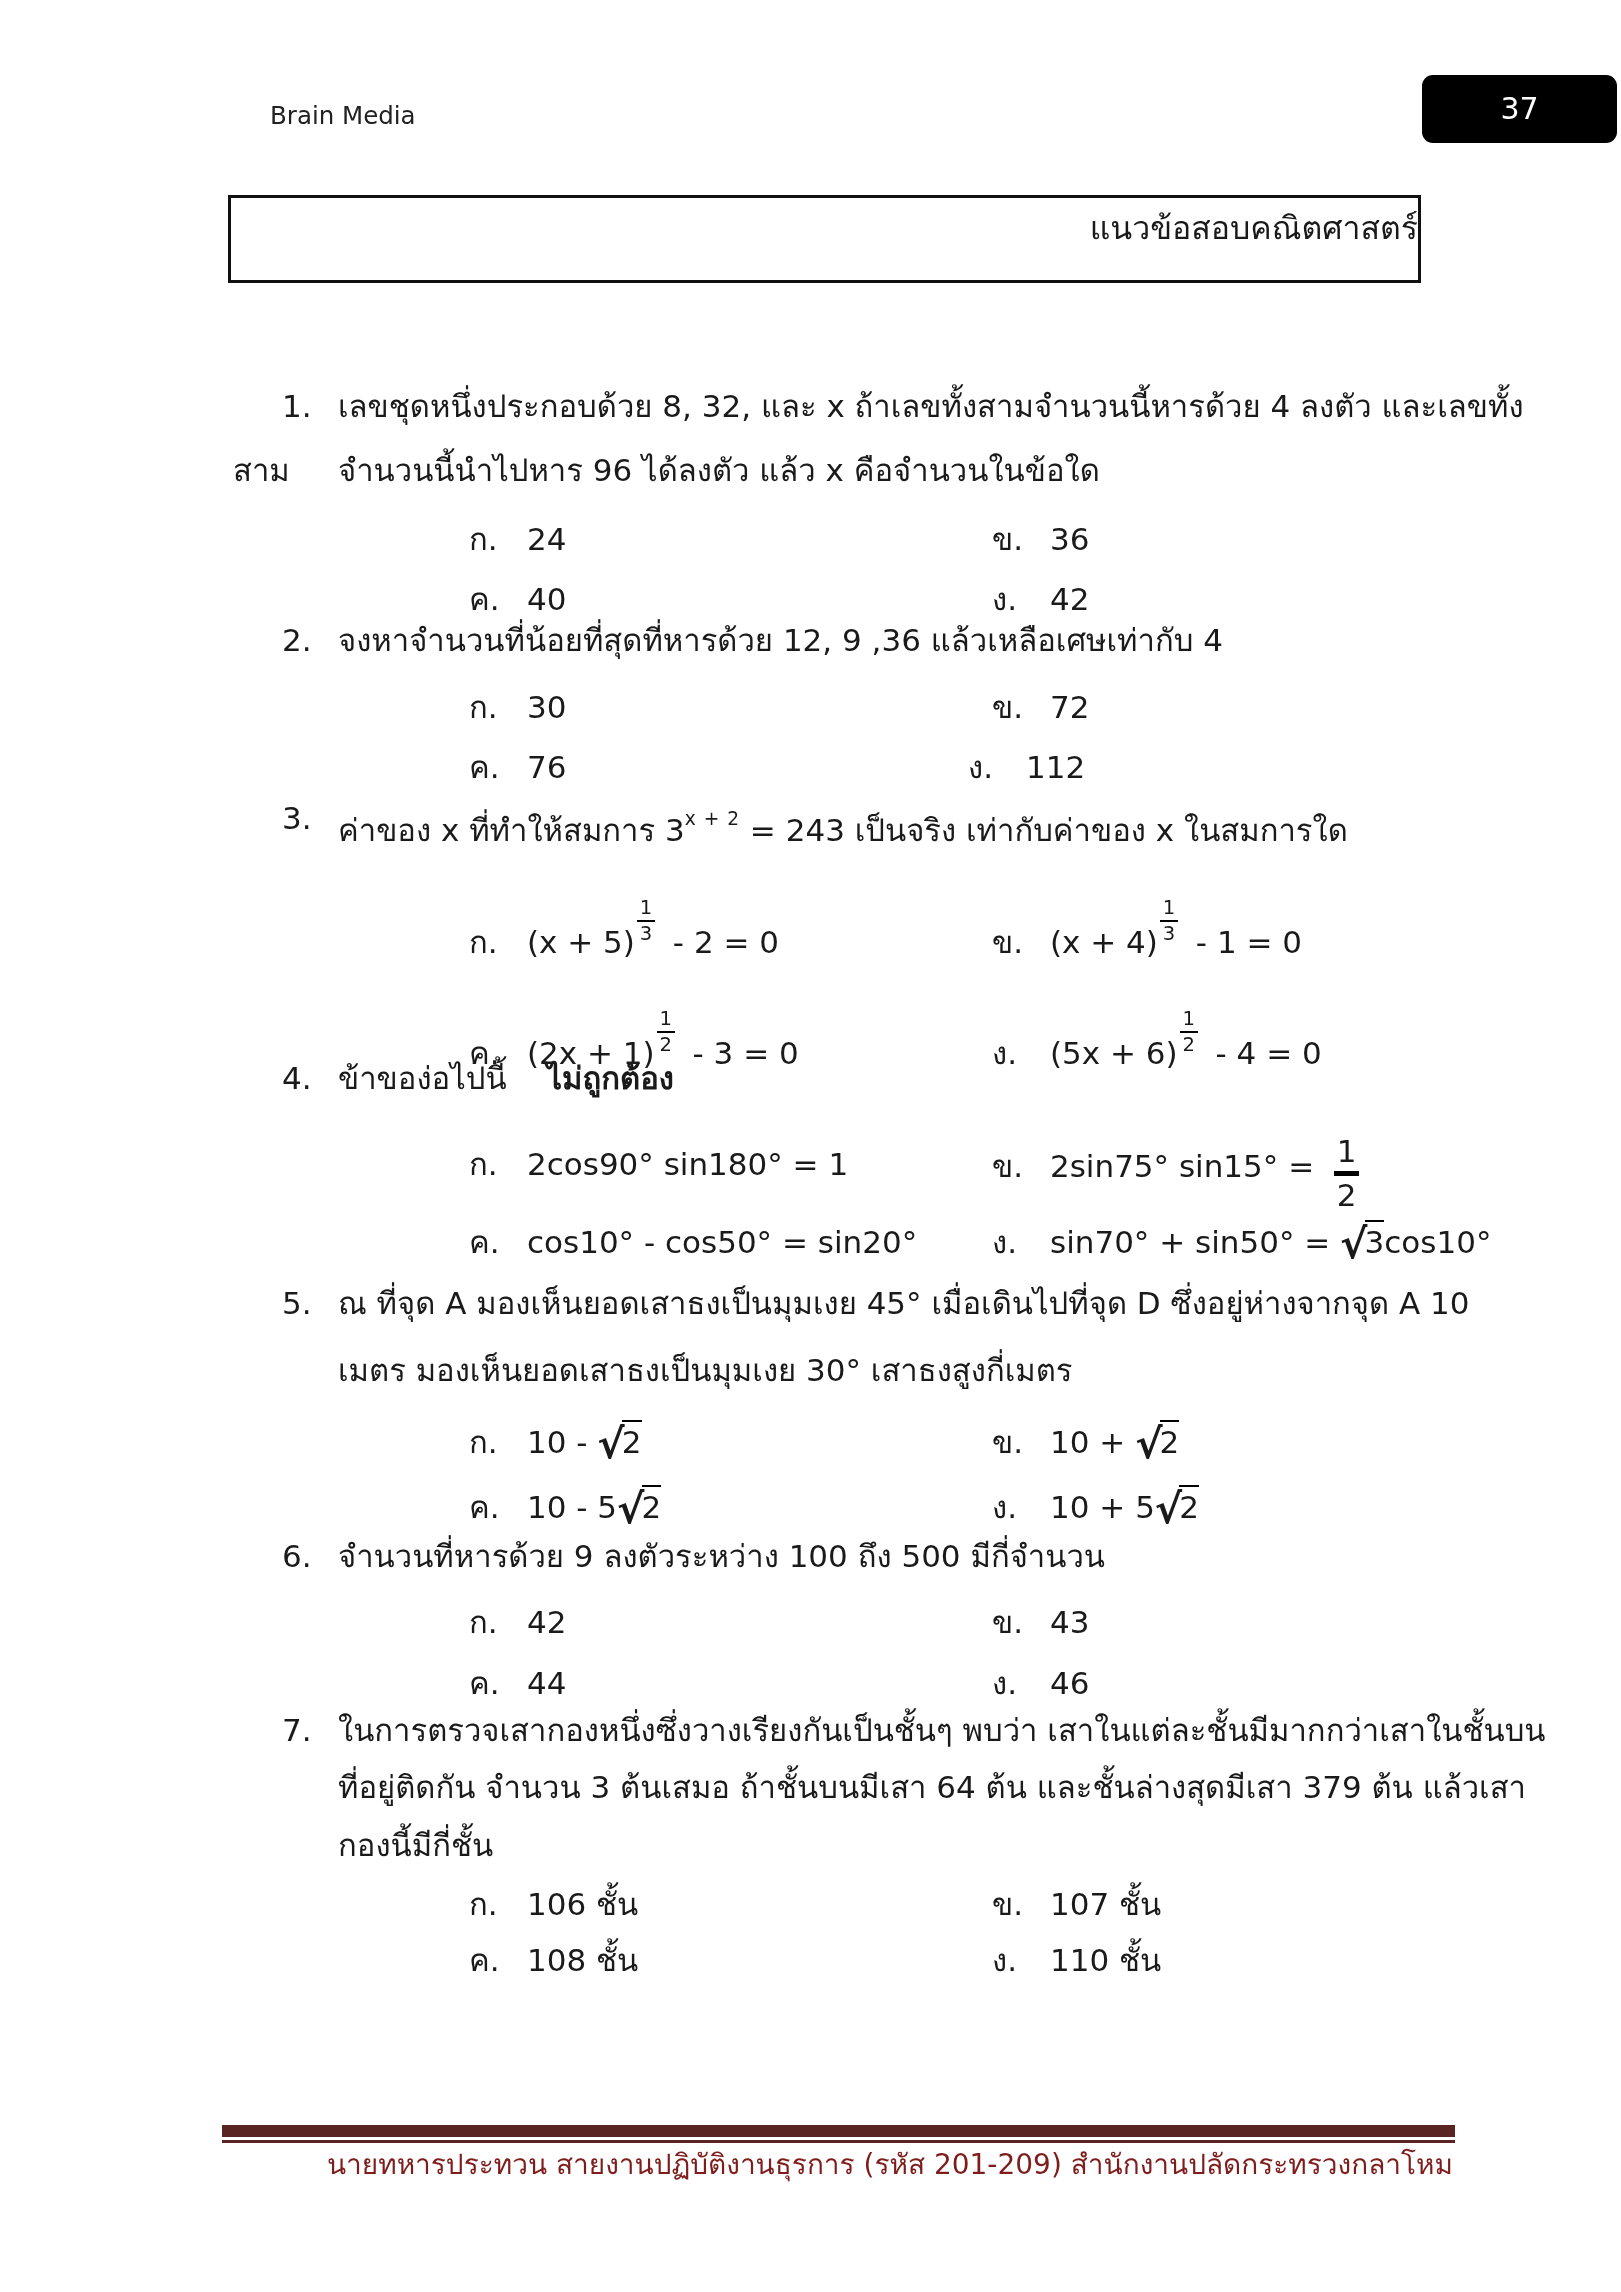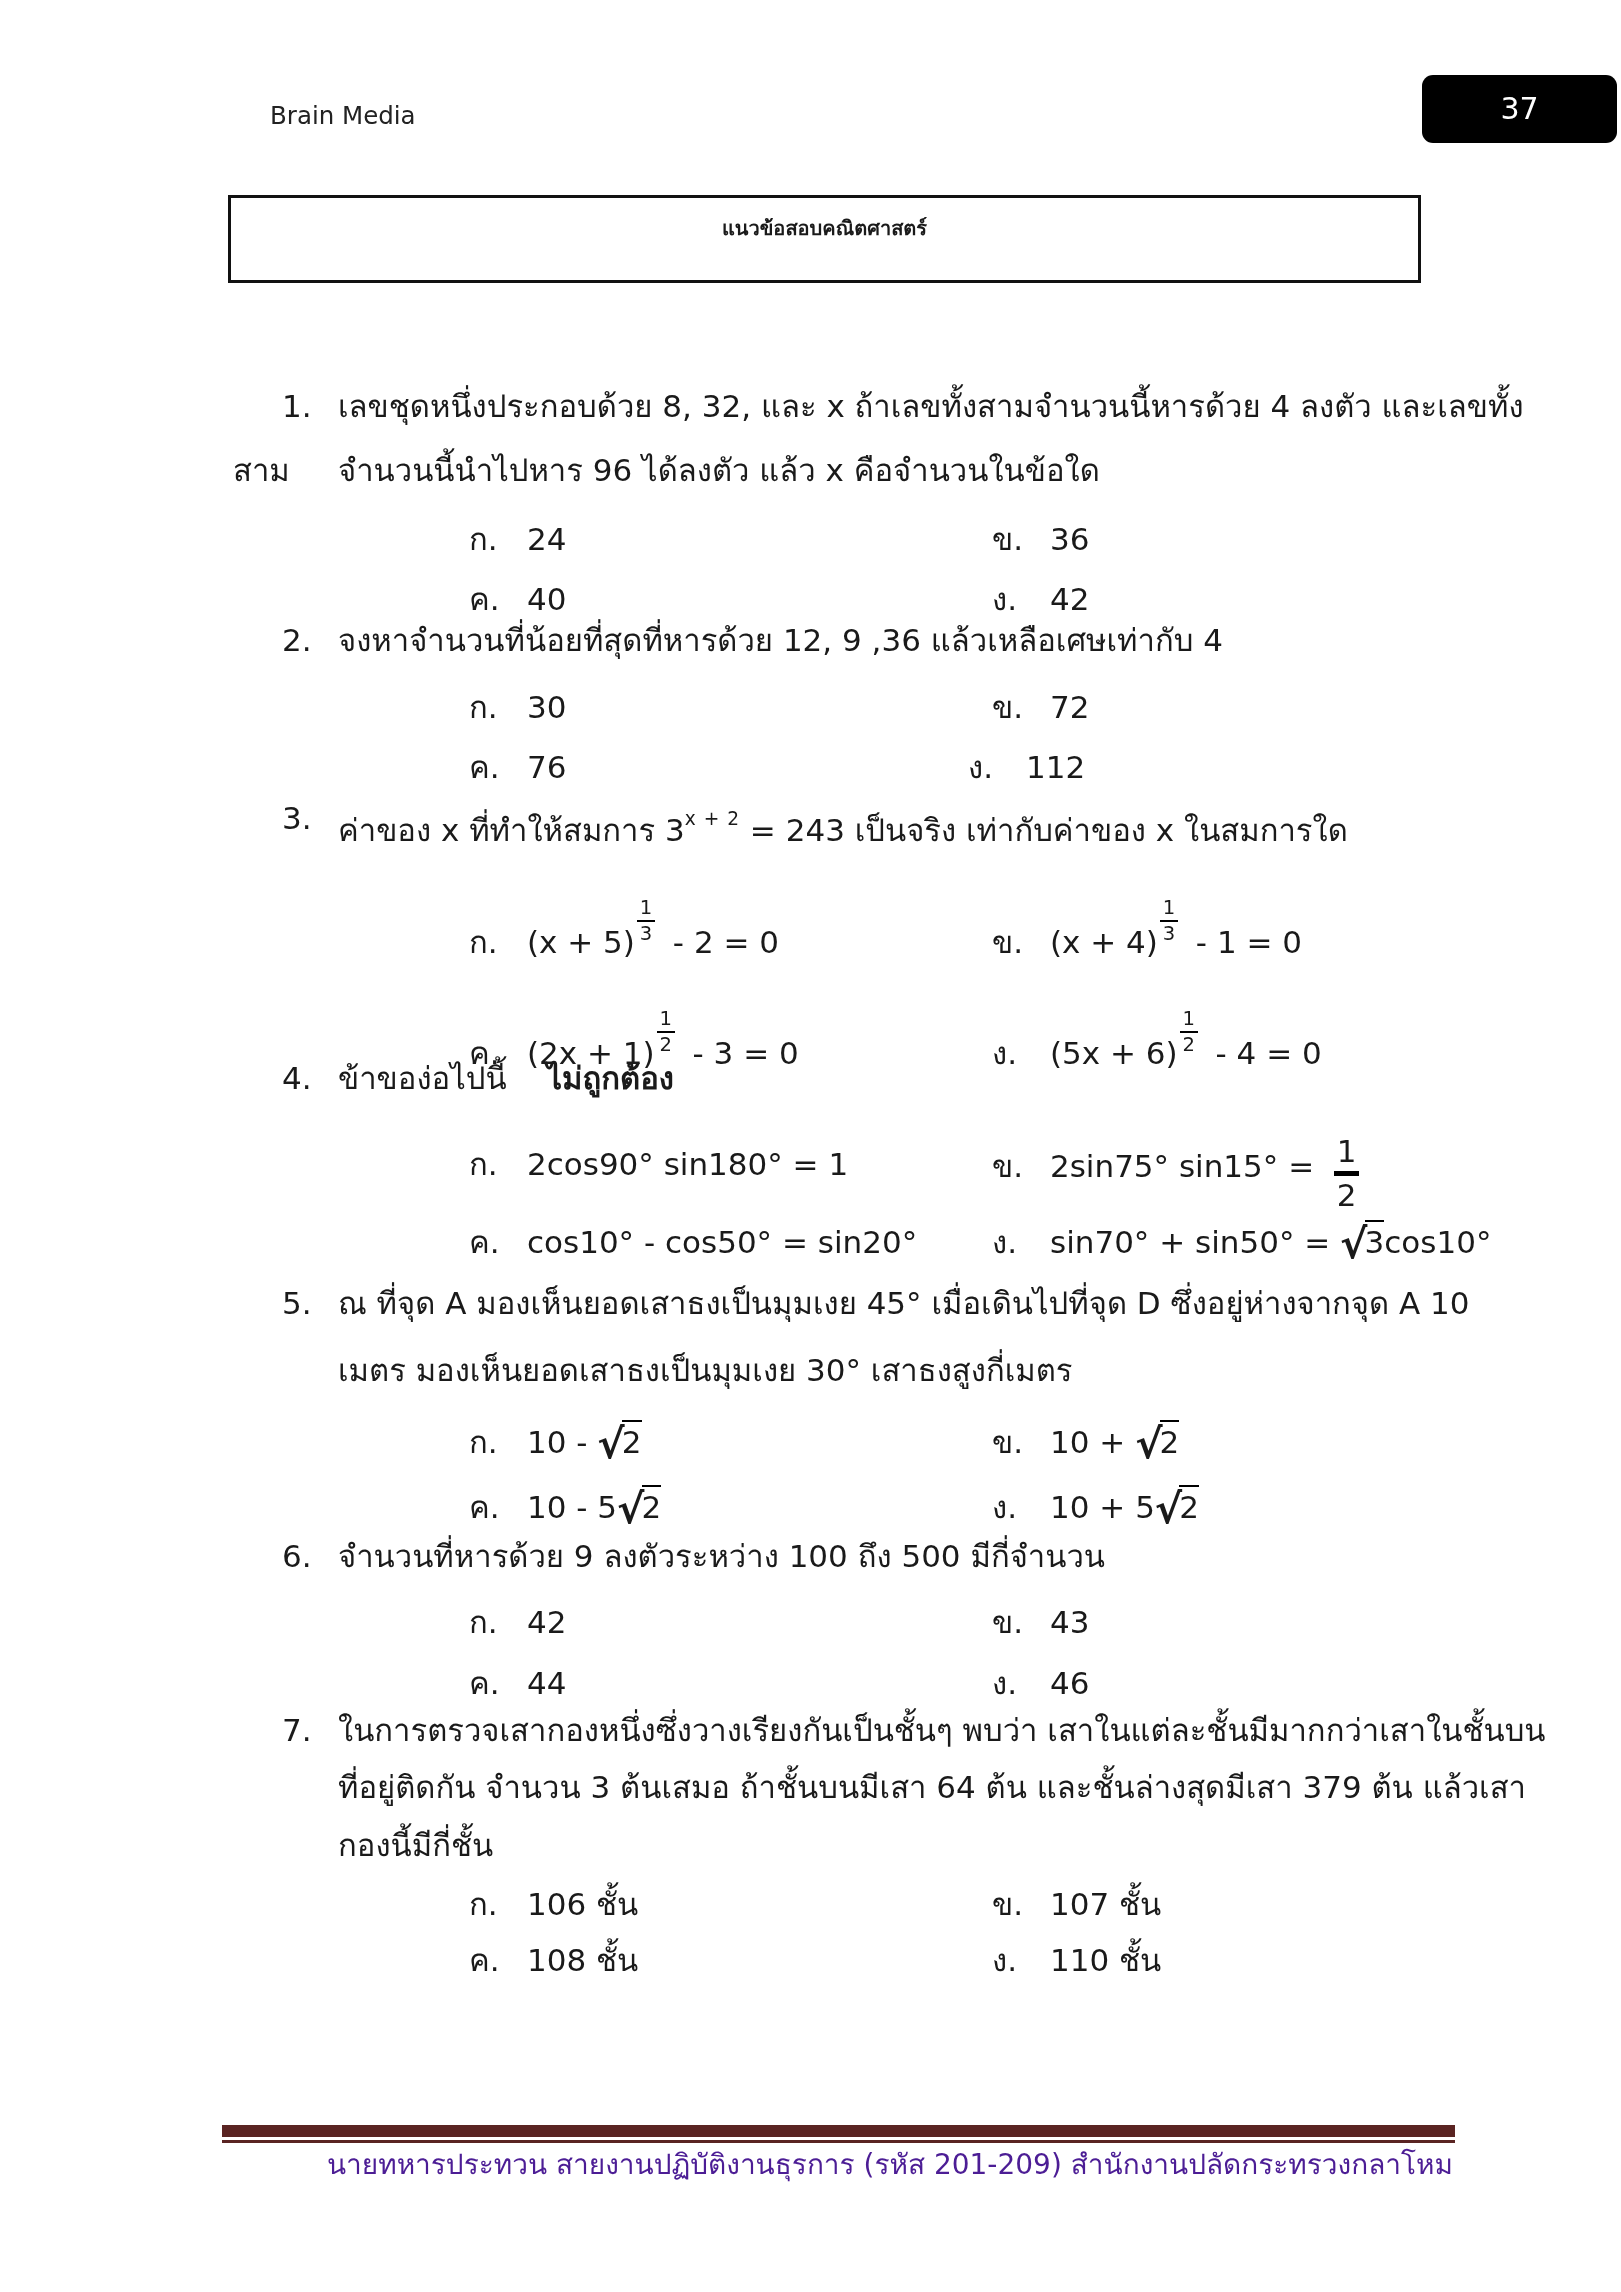--- a/index.html
+++ b/index.html
@@ -6,38 +6,38 @@
   .page{
     position:relative;width:1621px;height:2293px;background:#ffffff;
     font-family:"DejaVu Sans","Liberation Sans",sans-serif;color:#1a1a1a;
     overflow:hidden;margin:0 auto;
   }
   .row{position:absolute;height:59px;line-height:59px;font-size:31px;white-space:nowrap;}
   .brand{position:absolute;left:230px;top:96px;height:39px;line-height:39px;font-size:24.5px;color:#222;margin-left:40px;}
   .pagebox{position:absolute;left:1422px;top:75px;width:195px;height:68px;background:#000;
     color:#fff;text-align:center;line-height:68px;font-size:30px;border-radius:11px;}
   .titlebox{position:absolute;left:228px;top:195px;width:1187px;height:82px;border:3.9px solid #111;}
-  .titlebox .t{display:block;text-align:center;margin-top:7.8px;font-size:20px;font-weight:bold;line-height:45px;}
+  .titlebox .t{display:block;text-align:right;margin-top:7.8px;font-size:32px;font-weight:normal;line-height:45px;}
   .qnum{position:absolute;width:51px;}
   .clabel{display:inline-block;min-width:58px;}
   .b{font-weight:bold;margin-left:30px;}
   .sup{font-size:18.6px;vertical-align:15.7px;letter-spacing:1px;}
   .supfrac{display:inline-block;vertical-align:13.7px;text-align:center;font-size:19.6px;line-height:21.6px;margin:0 7.8px 0 2px;}
   .supfrac .num{display:block;border-bottom:2px solid #000;padding:0 2.9px 1px;}
   .supfrac .den{display:block;padding-top:1px;}
   .bigfrac{display:inline-block;vertical-align:-29px;text-align:center;font-size:31px;line-height:33px;margin-left:9.8px;}
   .bigfrac .num{display:block;}
   .bigfrac .bar{display:block;width:25.5px;height:4.9px;background:#000;margin:2.9px auto;}
   .bigfrac .den{display:block;}
   .sqrt{font-weight:bold;font-size:41px;vertical-align:-4.9px;margin-right:-2.9px;}
   .rcand{border-top:2.9px solid #000;padding-top:2px;}
   .rule-thick{position:absolute;left:222px;top:2125px;width:1233px;height:11.8px;}
   .rule-thin{position:absolute;left:222px;top:2140px;width:1233px;height:2.9px;}
   .footer-text{position:absolute;left:222px;top:2143px;width:1231px;height:43px;line-height:43px;
-    text-align:right;font-size:28px;color:#4c1d95;}
+    text-align:right;font-size:28px;color:#7f1d1d;}
 </style>
 </head>
 <body>
 
 <div class="page">
 
   <div class="brand">Brain Media</div>
   <div class="pagebox" style="background: rgb(0, 0, 0);">
     <span>37</span>
   </div>

